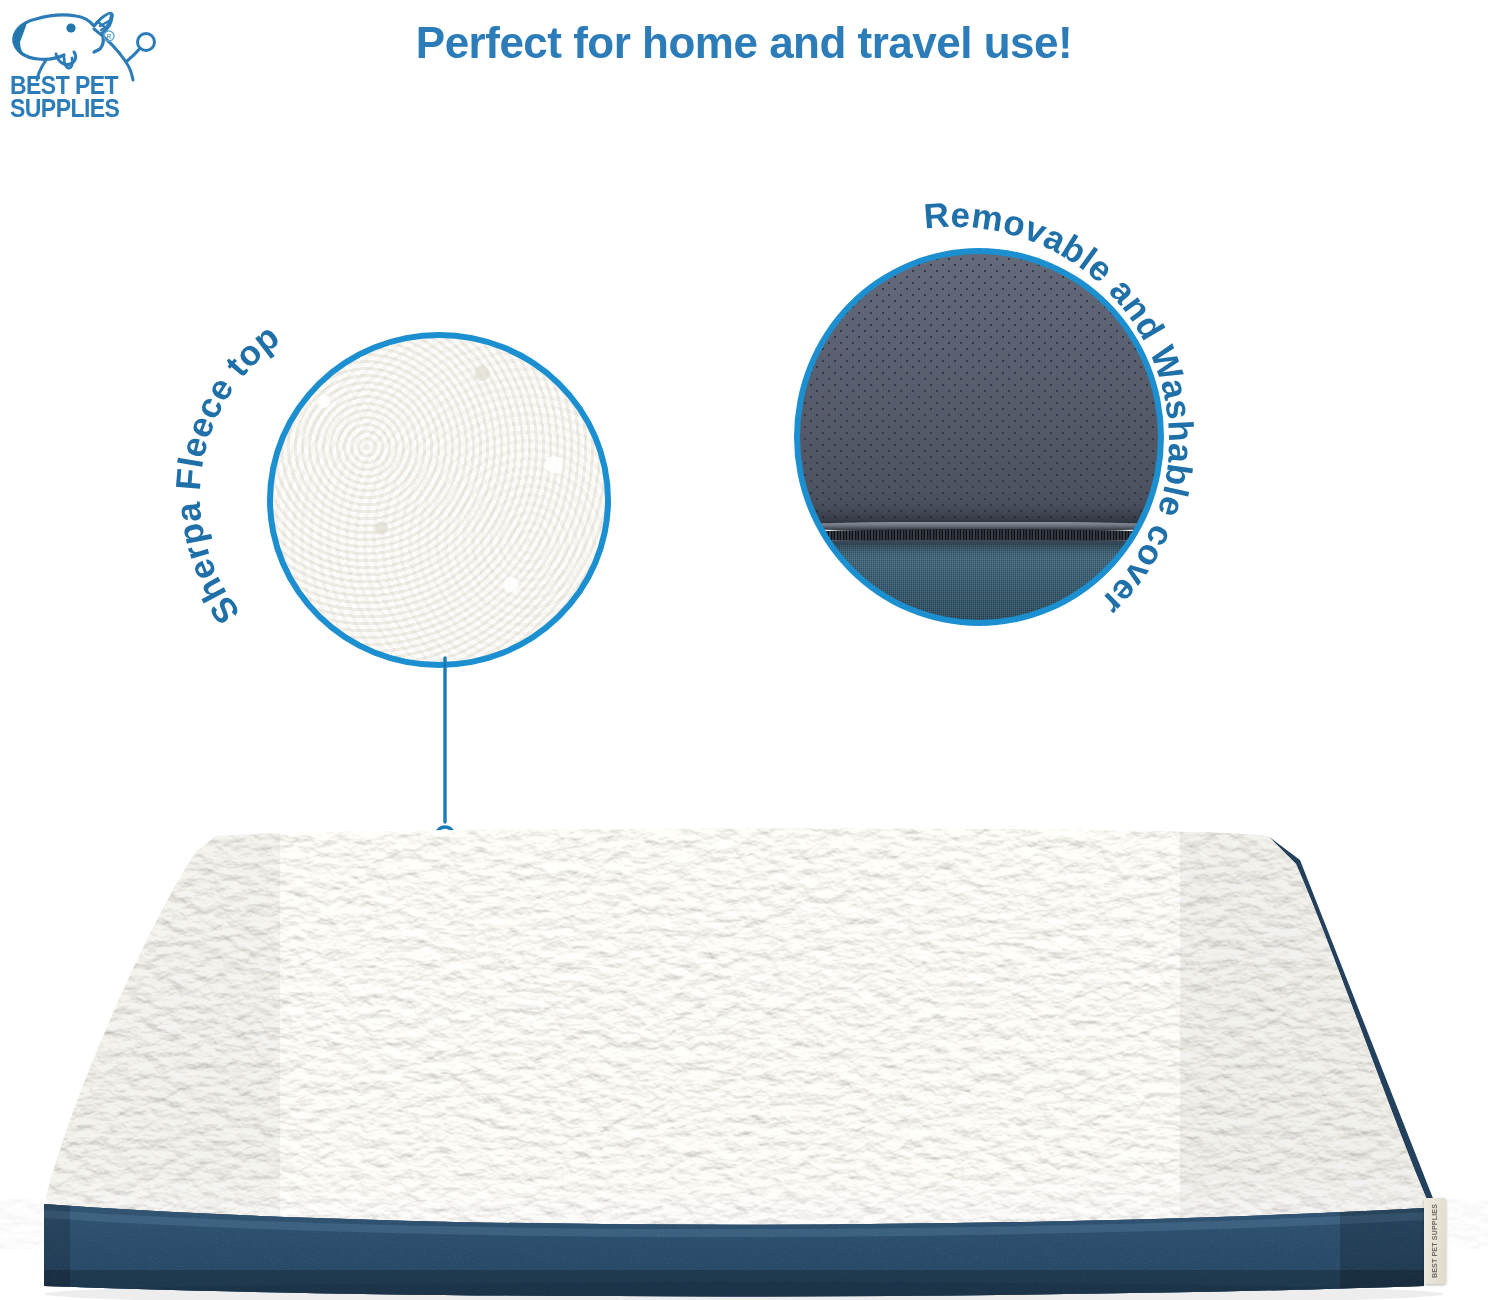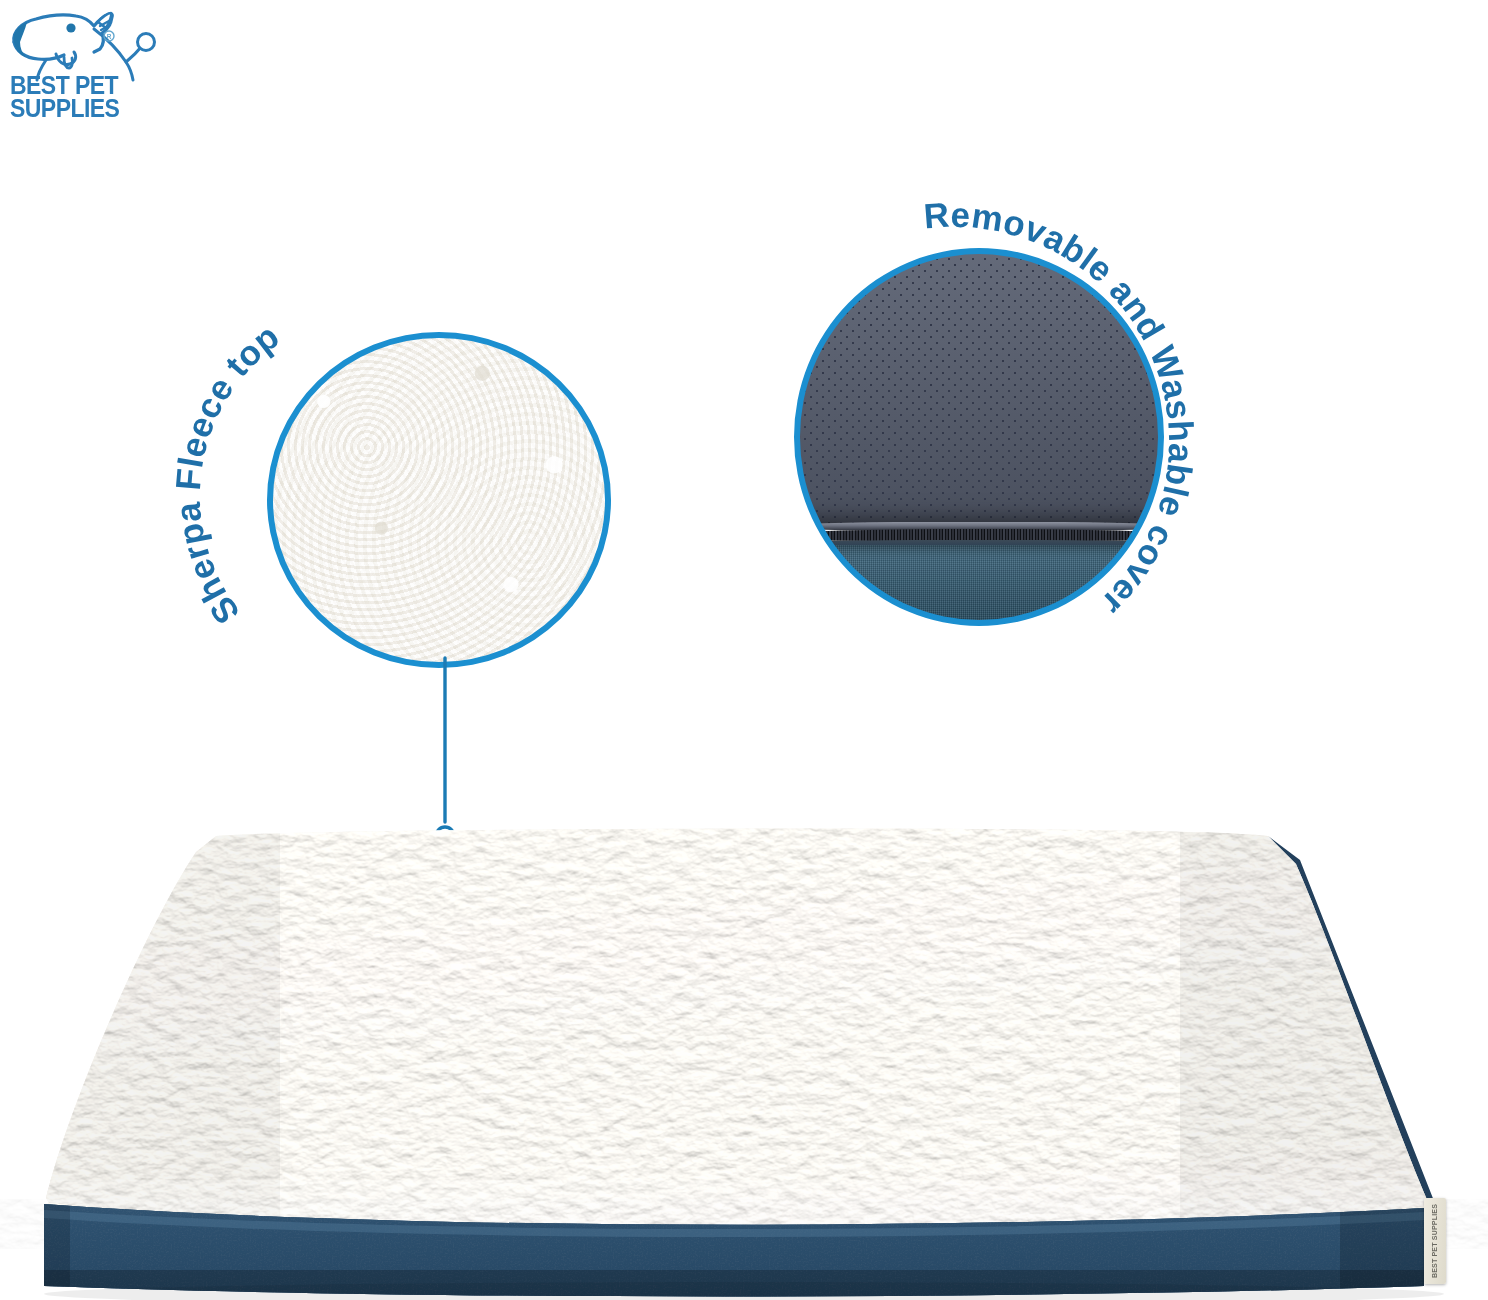--- a/index.html
+++ b/index.html
@@ -173,20 +173,21 @@
 
       <circle cx="101" cy="34" r="5" fill="none" stroke="#63a7cf" stroke-width="1.4"></circle>
       <text x="101" y="37.4" font-size="6.4" fill="#63a7cf" text-anchor="middle" font-family="Liberation Sans, sans-serif" font-weight="bold">R</text>
     </svg>
     <div class="logo-word">
       <span>BEST PET</span>
       <span>SUPPLIES</span>
     </div>
   </div>
 
+  <div class="headline">Perfect for home and travel use!</div>
 
   <div class="callout" id="callout-sherpa">
     <div class="circle-clip" id="sherpa-clip">
       <div class="sherpa-fill"></div>
     </div>
     <div class="ring" id="sherpa-ring"></div>
 
     <svg class="arc-text" id="arc-sherpa" viewBox="0 0 470 470">
       <defs>
         <path id="sherpa-path" d="M 48 352 A 186 186 0 0 1 250 48" fill="none"></path>

